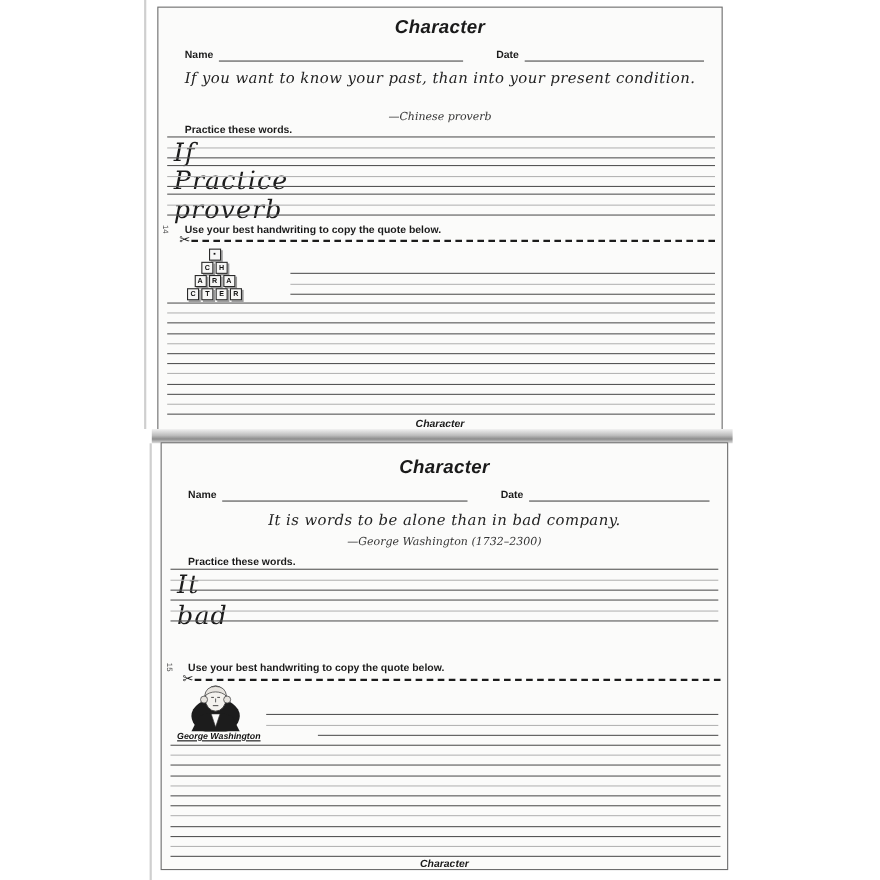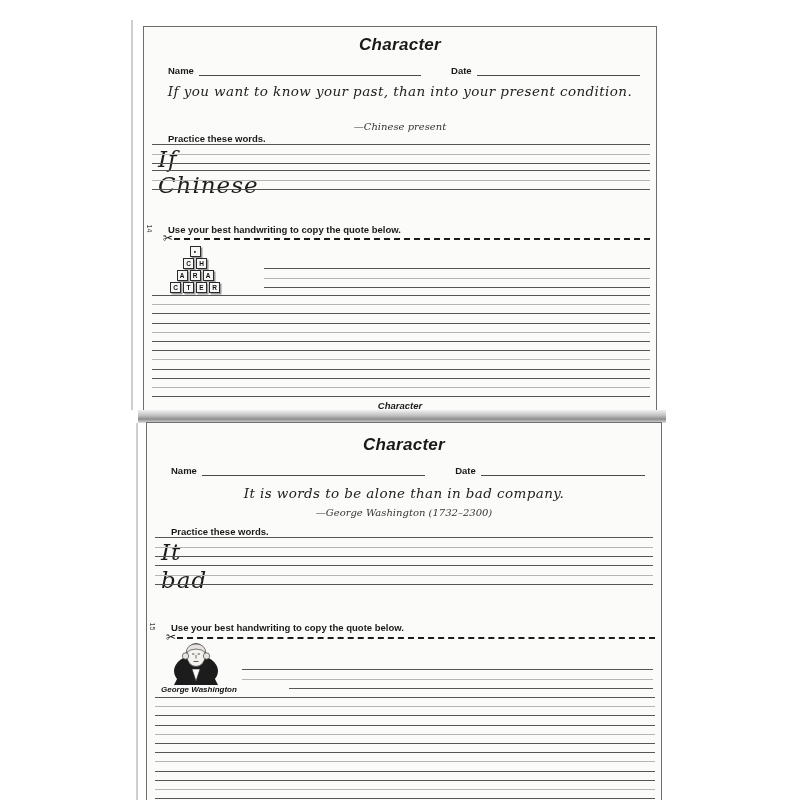--- a/index.html
+++ b/index.html
@@ -1,18 +1,18 @@
 <!DOCTYPE html>
 <html><head>
 <meta charset="utf-8">
 <style>
   * { margin:0; padding:0; box-sizing:border-box; }
   html,body { width:800px; height:800px; background:#ffffff; overflow:hidden;
               font-family:"Liberation Sans", sans-serif; color:#1a1a1a; }
-  .stage { position:relative; width:800px; height:628px;margin-top:20px; }
+  .stage { position:relative; width:800px; height:628px; }
 
   .page { position:absolute; background:#fbfbfa; border:1px solid #6d6d6d; }
   .page-top    { left:143px; top:6px;   width:514px; height:385px; }
   .page-bottom { left:146px; top:402px; width:516px; height:389px; }
 
   .fold { position:absolute; left:138px; top:390px; width:528px; height:13px;
           background:linear-gradient(to bottom,#f2f2f2 0%,#bdbdbd 45%,#8d8d8d 70%,#dedede 100%); }
   .scan-edge { position:absolute; width:2px; background:#cfcfcf; }
   .edge-top    { left:131px; top:0;     height:390px; }
   .edge-bottom { left:136px; top:403px; height:397px; }
@@ -55,21 +55,21 @@
   .scis { position:absolute; left:-11px; top:-9px; font-size:12px; color:#111;
           font-family:"DejaVu Sans", sans-serif; }
 
   .blocks { position:absolute; display:flex; flex-direction:column; align-items:center; }
   .brow { display:flex; gap:2px; margin-top:1px; }
   .block { width:11px; height:11px; border:1px solid #2a2a2a; background:#f7f7f6;
            box-shadow:1.5px 1.5px 0 #9a9a9a; display:flex; align-items:center;
            justify-content:center; font-size:6.5px; font-weight:bold; color:#111; }
 
   .portrait { position:absolute; }
-  .pcaption { position:absolute; font-size:8px; font-weight:bold; font-style:italic; color:#111; }
+  .pcaption { position:absolute; font-size:8px; font-weight:bold; font-style:italic; color:#111;text-decoration:underline; }
 </style>
 </head>
 <body>
 
 <div class="stage">
 
   <div class="scan-edge edge-top"></div>
   <div class="scan-edge edge-bottom"></div>
 
   <div class="page page-top">
@@ -77,32 +77,38 @@
 
     <div class="nd-row">
       <span>Name</span>
       <span class="nd-line name"></span>
       <span class="nd-gap"></span>
       <span>Date</span>
       <span class="nd-line date"></span>
     </div>
 
     <div class="quote" style="top:56px">If you want to know your past, than into your present condition.</div>
-    <div class="attr" style="top:94px">—Chinese present</div>
+    <div class="attr" style="top:94px">—Chinese proverb</div>
 
     <div class="plabel" style="top:106px">Practice these words.</div>
 
     <div class="prow rules" style="top:117px">
       <span class="pword">If</span>
     <div class="rline" style="top: 0px;"></div>
         <div class="rline light" style="top: 9.5px;"></div>
         <div class="rline" style="top: 19px;"></div>
       </div>
     <div class="prow rules" style="top:143px">
-      <span class="pword">Chinese</span>
+      <span class="pword">Practice</span>
+    <div class="rline" style="top: 0px;"></div>
+        <div class="rline light" style="top: 9.5px;"></div>
+        <div class="rline" style="top: 19px;"></div>
+      </div>
+    <div class="prow rules" style="top:169px">
+      <span class="pword">proverb</span>
     <div class="rline" style="top: 0px;"></div>
         <div class="rline light" style="top: 9.5px;"></div>
         <div class="rline" style="top: 19px;"></div>
       </div>
 
     <div class="pnum" style="top:198px">14</div>
     <div class="copyrow" style="top:197px">Use your best handwriting to copy the quote below.</div>
 
     <div class="cutline" style="top:211px">
       <span class="scis">✂</span>

